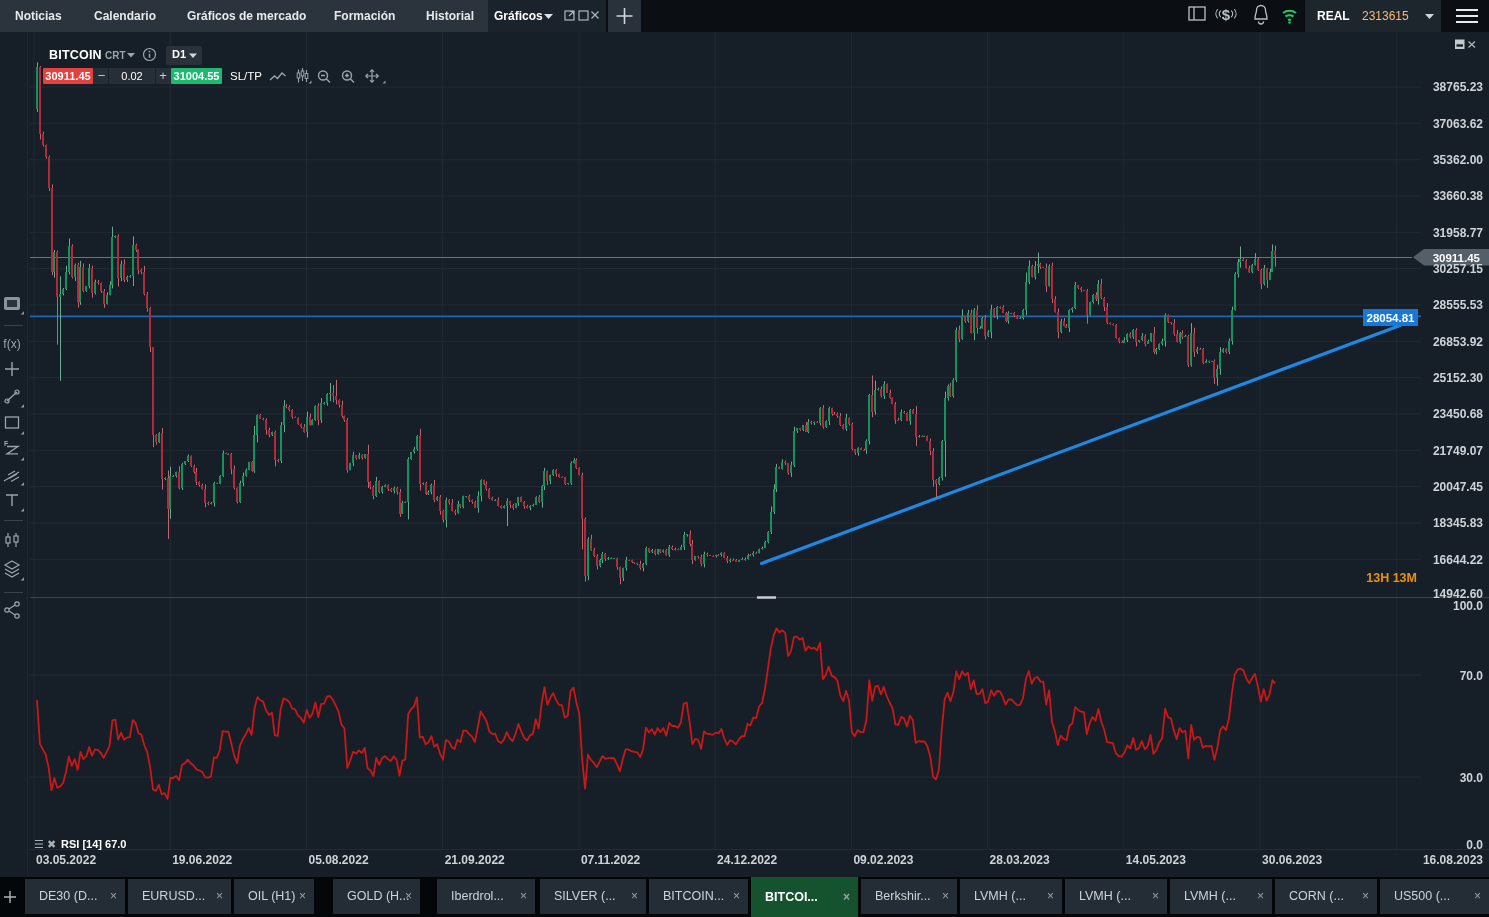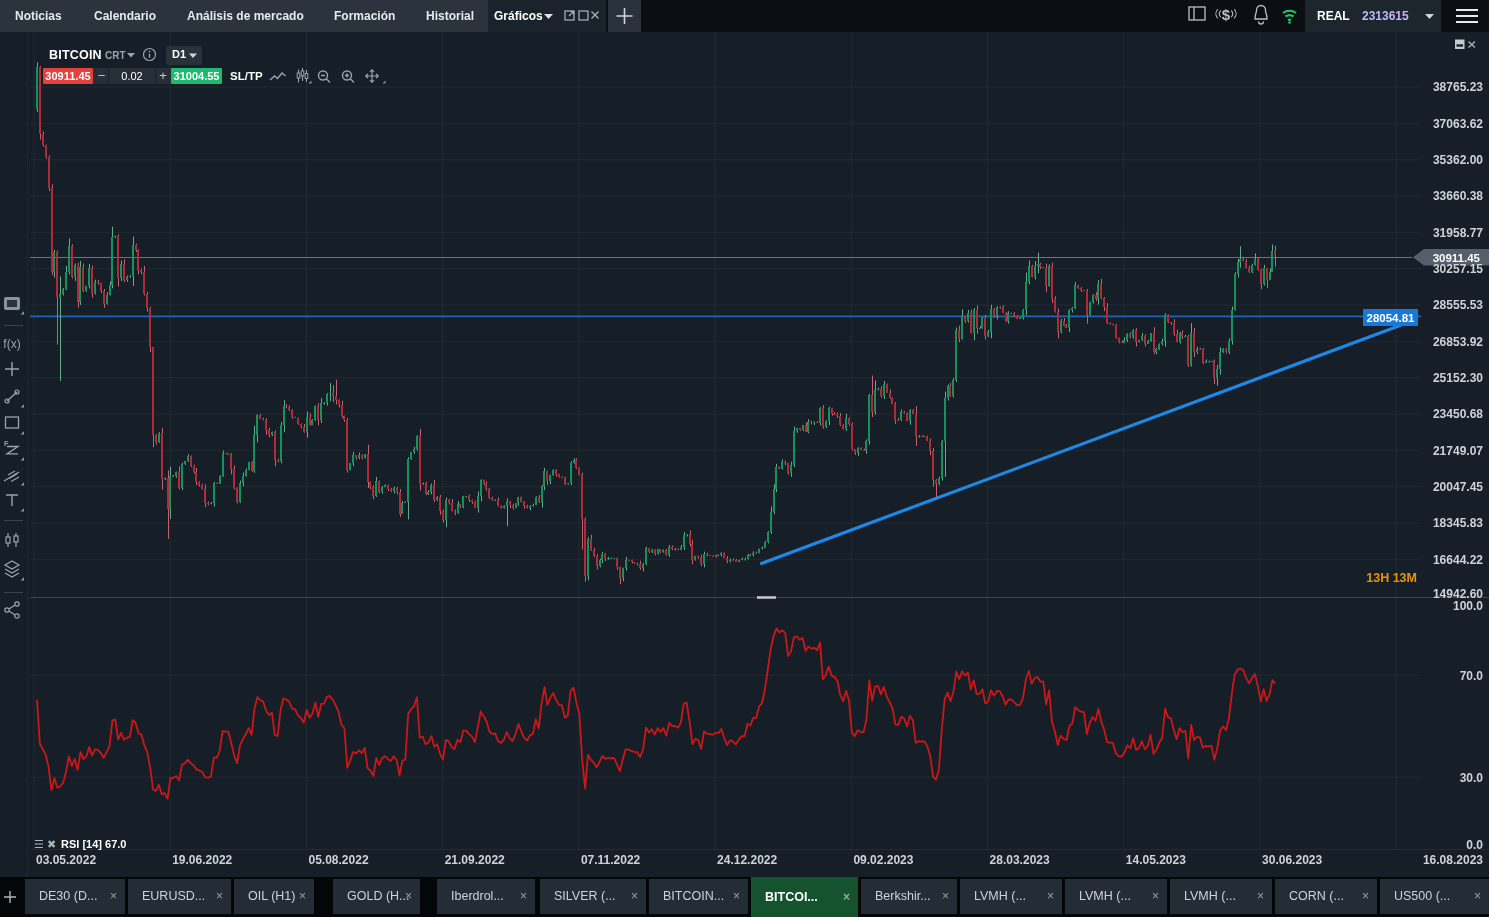--- a/index.html
+++ b/index.html
@@ -138,21 +138,21 @@
       <path d="M1 2.5l4 4.5 4-4.5z" fill="#cfd5da"></path>
     </svg>
 <div class="chip" style="left:43px;top:67.5px;width:50px;background:#e2413e">30911.45</div>
 <div style="position:absolute;left:93px;top:67.5px;width:78px;height:16px;background:#262f37"></div>
 <div style="position:absolute;left:108px;top:67.5px;width:1px;height:16px;background:#1a2129"></div>
 <div style="position:absolute;left:155px;top:67.5px;width:1px;height:16px;background:#1a2129"></div>
 <span style="position:absolute;left:95px;top:67.5px;width:13px;height:16px;line-height:15px;text-align:center;color:#c6cdd3;font-size:13px">−</span>
 <span style="position:absolute;left:109px;top:67.5px;width:46px;height:16px;line-height:16px;text-align:center;color:#fff;font-size:11px;font-weight:400">0.02</span>
 <span style="position:absolute;left:156px;top:67.5px;width:14px;height:16px;line-height:15px;text-align:center;color:#c6cdd3;font-size:13px">+</span>
 <div class="chip" style="left:171px;top:67.5px;width:51px;background:#1cba71">31004.55</div>
-<span style="position:absolute;left:230px;top:67px;height:18px;line-height:18px;color:#fff;font-size:11.5px;font-weight:700">SL/TP</span>
+<span style="position:absolute;left:230px;top:67px;height:18px;line-height:18px;color:#fff;font-size:11.5px;font-weight:400">SL/TP</span>
 <svg style="position:absolute;left:268px;top:67px" width="120" height="18" viewBox="0 0 120 18">
 <g stroke="#99a4ad" fill="none" stroke-width="1.4">
 <path d="M2 13l4.5-4 3 2.5L14 6l3.5 3"></path>
 <path d="M30.5 2.5v13M34.5 1v13M38.5 3v12" stroke-width="1.1"></path>
 <rect x="29.2" y="6" width="2.6" height="5" stroke-width="1" fill="#161f27"></rect>
 <rect x="33.2" y="4" width="2.6" height="5" stroke-width="1" fill="#161f27"></rect>
 <rect x="37.2" y="6.5" width="2.6" height="5" stroke-width="1" fill="#161f27"></rect>
 <circle cx="55" cy="8.5" r="4.5"></circle>
         <path d="M58.5 12l3.5 3.5M53 8.5h4"></path>
 <circle cx="79" cy="8.5" r="4.5"></circle>
@@ -160,21 +160,21 @@
 <path d="M104 2.5v13M97.5 9h13M104 2.5l-2 2.5M104 2.5l2 2.5M104 15.5l-2-2.5M104 15.5l2-2.5M97.5 9l2.5-2M97.5 9l2.5 2M110.5 9l-2.5-2M110.5 9l-2.5 2" stroke-width="1.2"></path>
 </g>
 <path d="M40.5 16.5l3 0 0-3z" fill="#8d98a1"></path>
 <path d="M114.5 16.5l3 0 0-3z" fill="#8d98a1"></path>
 </svg>
 </div>
 <div id="nav">
 <div id="navleft"></div>
 <span class="nvi" style="left:15px">Noticias</span>
 <span class="nvi" style="left:94px">Calendario</span>
-<span class="nvi" style="left:187px">Análisis de mercado</span>
+<span class="nvi" style="left:187px">Gráficos de mercado</span>
 <span class="nvi" style="left:334px">Formación</span>
 <span class="nvi" style="left:426px">Historial</span>
 <div id="gtab"></div>
 <span class="nvi" style="left:494px;color:#fff">Gráficos</span>
 <svg style="position:absolute;left:542px;top:0" width="70" height="32" viewBox="0 0 70 32">
  <path d="M2 14l4.5 5 4.5-5z" fill="#dfe3e6"></path>
  <g stroke="#aeb6bd" stroke-width="1.2" fill="none">
   <rect x="23" y="11" width="9" height="9"></rect>
   <path d="M27 16l4.5-4.5M28.5 11.5h3v3" stroke-width="1.1"></path>
   <rect x="37" y="11" width="9" height="9"></rect>
@@ -203,21 +203,21 @@
  </g>
  <g stroke="#27c268" fill="none">
   <path d="M100 13a10.5 10.5 0 0113 0" stroke-width="2.2"></path>
   <path d="M102.5 16.5a7 7 0 018 0" stroke-width="2.2"></path>
   <path d="M105 20a3.6 3.6 0 013 0" stroke-width="2.2"></path>
   <circle cx="106.5" cy="22.5" r="1.3" fill="#27c268" stroke="none"></circle>
  </g>
 </svg>
 <div id="realbox"></div>
 <span class="nvi" style="left:1317px;color:#fff">REAL</span>
-<span class="nvi" style="left:1362px;color:#c4b5fd;font-weight:700">2313615</span>
+<span class="nvi" style="left:1362px;color:#fdba74;font-weight:400">2313615</span>
 <svg style="position:absolute;left:1422px;top:0" width="16" height="32" viewBox="0 0 16 32">
  <path d="M3 14l4.5 5 4.5-5z" fill="#cfd5da"></path>
     </svg>
 <svg style="position:absolute;left:1452px;top:0" width="30" height="32" viewBox="0 0 30 32">
  <path d="M4 10h22M4 16h22M4 22h22" stroke="#e6eaed" stroke-width="2.2"></path>
     </svg>
 </div>
 <div id="tabbar">
 <svg style="position:absolute;left:0;top:0" width="24" height="40" viewBox="0 0 24 40">
  <path d="M10 14v12M4 20h12" stroke="#aeb6bd" stroke-width="1.4"></path>

